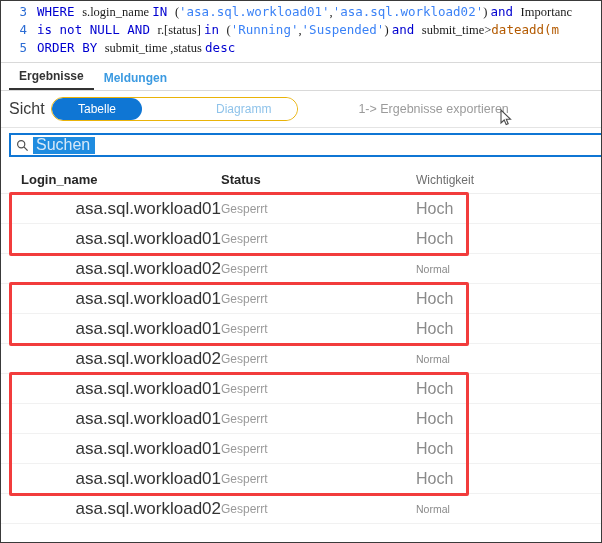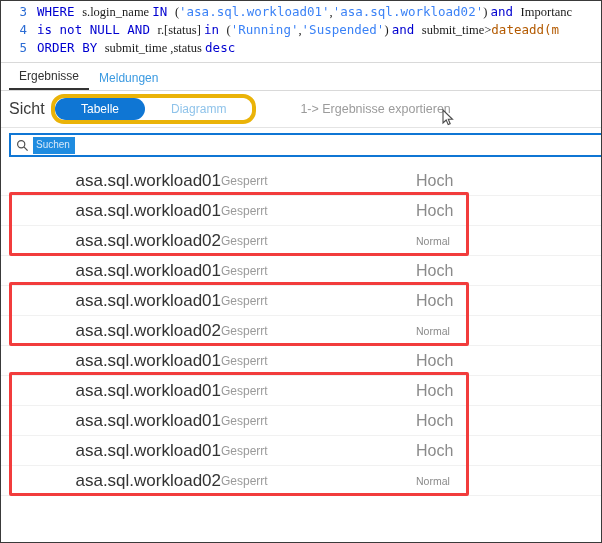--- a/index.html
+++ b/index.html
@@ -58,20 +58,21 @@
 
   
   .result-tabs {
     position: relative;
     height: 27px;
     background: #ffffff;
     border-bottom: 1px solid #d9d9d9;
     padding-left: 8px;
     display: flex;
     align-items: flex-end;
+    font-weight: bold;
   }
   .rtab {
     font-size: 12px;
     padding: 0 10px 5px 10px;
     color: #3b9ae1;
     cursor: pointer;
     line-height: 14px;
   }
   .rtab.active {
     color: #333333;
@@ -89,45 +90,46 @@
   }
   .sicht-label {
     font-size: 16px;
     color: #3a3a3a;
     margin-left: 8px;
     width: 42px;
   }
   .toggle-group {
     display: flex;
     align-items: flex-start;
-    border: 4px solid #eab308;
+    border: 1px solid #eab308;
     border-radius: 13px;
     height: 22px;
     overflow: hidden;
     background: #ffffff;
+    gap: 48px;
   }
   .toggle-btn {
     font-size: 12px;
     height: 22px;
     line-height: 22px;
     padding: 0 26px;
     cursor: pointer;
     color: #8fc3ea;
     background: #ffffff;
     border-radius: 13px;
     text-align: center;
   }
   .toggle-btn.on {
     background: #0f76d4;
     color: #ffffff;
   }
   .export-link {
     font-size: 12.5px;
     color: #9b9b9b;
-    margin-left: 44px;
+    margin-left: 60px;
     position: relative;
     cursor: pointer;
     white-space: nowrap;
   }
   .cursor-arrow {
     position: absolute;
     left: 142px;
     top: 7px;
     width: 0;
     height: 0;
@@ -150,21 +152,21 @@
   .search-icon {
     width: 22px;
     min-width: 22px;
     display: flex;
     align-items: center;
     justify-content: center;
     color: #5a5a5a;
   }
   .search-icon svg { display: block; }
   .search-placeholder {
-    font-size: 10px;
+    font-size: 16px;
     color: #d6e8f8;
     background: #1f8ce0;
     padding: 1px 5px 2px 3px;
     line-height: 14px;
   }
   .search-rest { flex: 1; }
 
   
   .table-area {
     position: relative;
@@ -263,20 +265,25 @@
         <circle cx="5.2" cy="5.2" r="3.6" fill="none" stroke="#4f4f4f" stroke-width="1.2"></circle>
         <line x1="7.9" y1="7.9" x2="11.6" y2="11.6" stroke="#4f4f4f" stroke-width="1.3"></line>
       </svg>
     </span>
     <span class="search-placeholder">Suchen</span>
     <span class="search-rest"></span>
   </div>
 
   <div class="table-area">
 
+    <div class="grid-row grid-head">
+      <div class="col-login">Login_name</div>
+      <div class="col-status">Status</div>
+      <div class="col-imp">Wichtigkeit</div>
+    </div>
 
     <div id="table-body">
         <div class="grid-row">
           <div class="col-login cell-login">asa.sql.workload01</div>
           <div class="col-status cell-status">Gesperrt</div>
           <div class="col-imp cell-imp">Hoch</div>
         </div>
         <div class="grid-row">
           <div class="col-login cell-login">asa.sql.workload01</div>
           <div class="col-status cell-status">Gesperrt</div>

